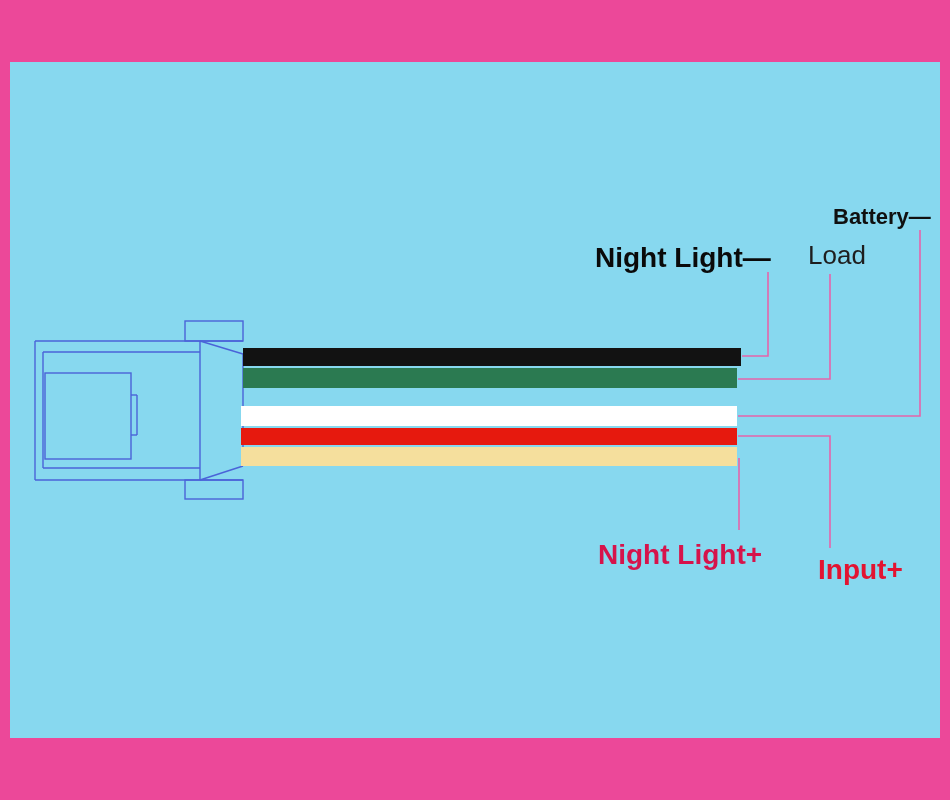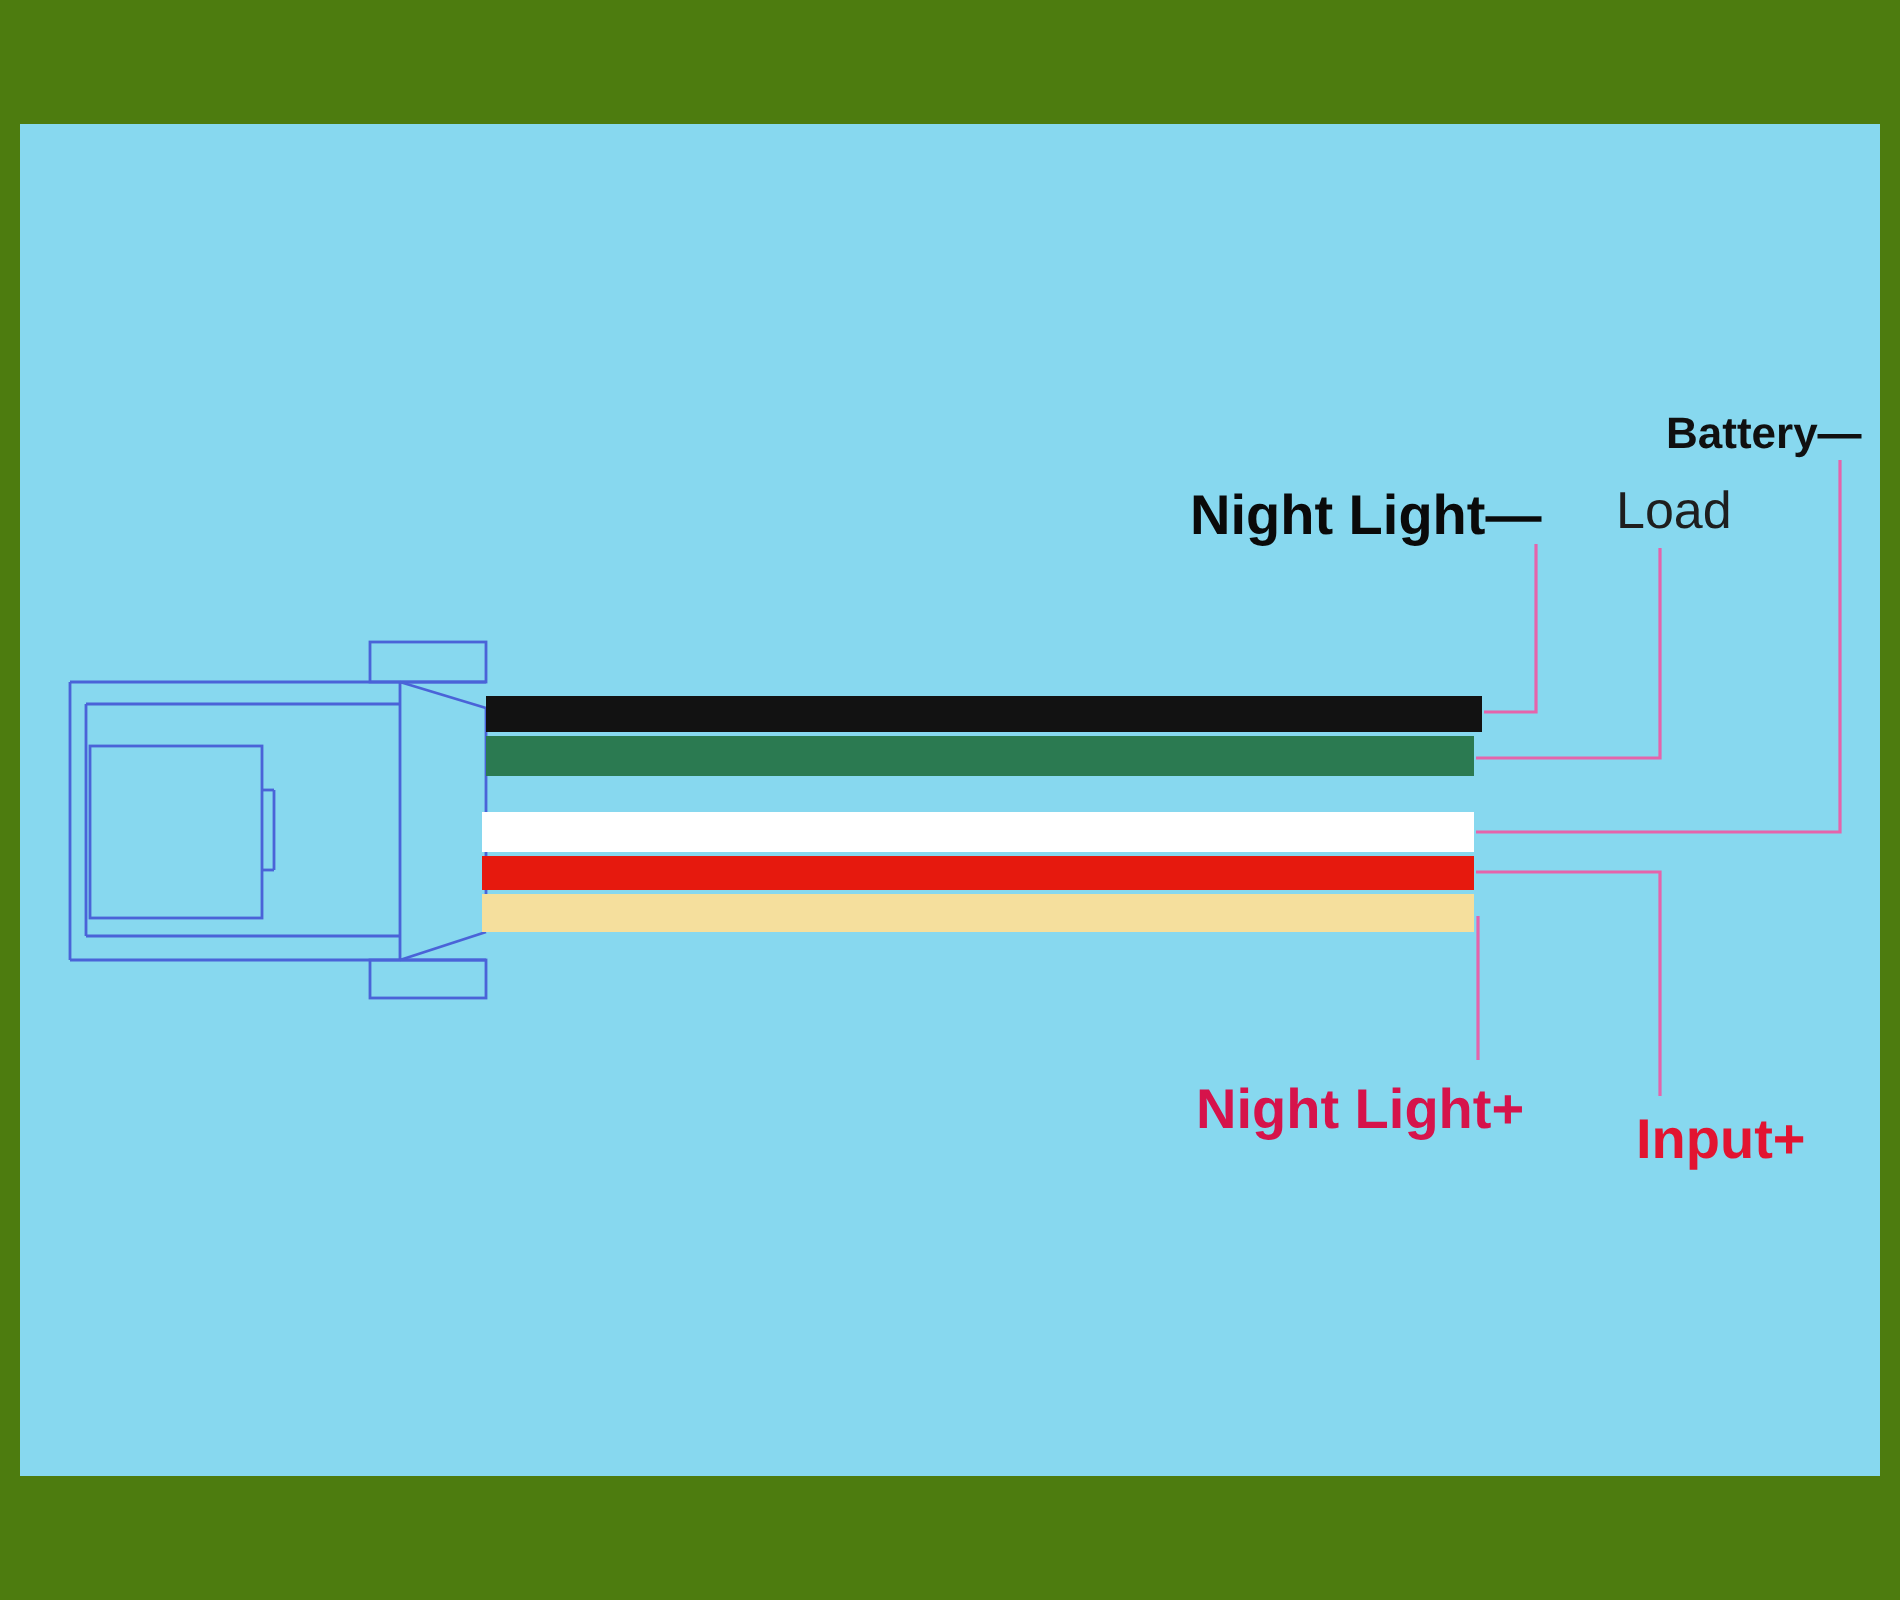--- a/index.html
+++ b/index.html
@@ -5,21 +5,21 @@
   html, body {
     margin: 0;
     padding: 0;
     background: #ffffff;
     font-family: "Liberation Sans", sans-serif;
   }
   .stage {
     position: relative;
     width: 950px;
     height: 800px;
-    background: #4d7c0f;
+    background: #ec4899;
     overflow: hidden;
   }
   svg.canvas {
     position: absolute;
     left: 10px;
     top: 62px;
     display: block;
   }
   svg text {
     font-family: "Liberation Sans", sans-serif;

